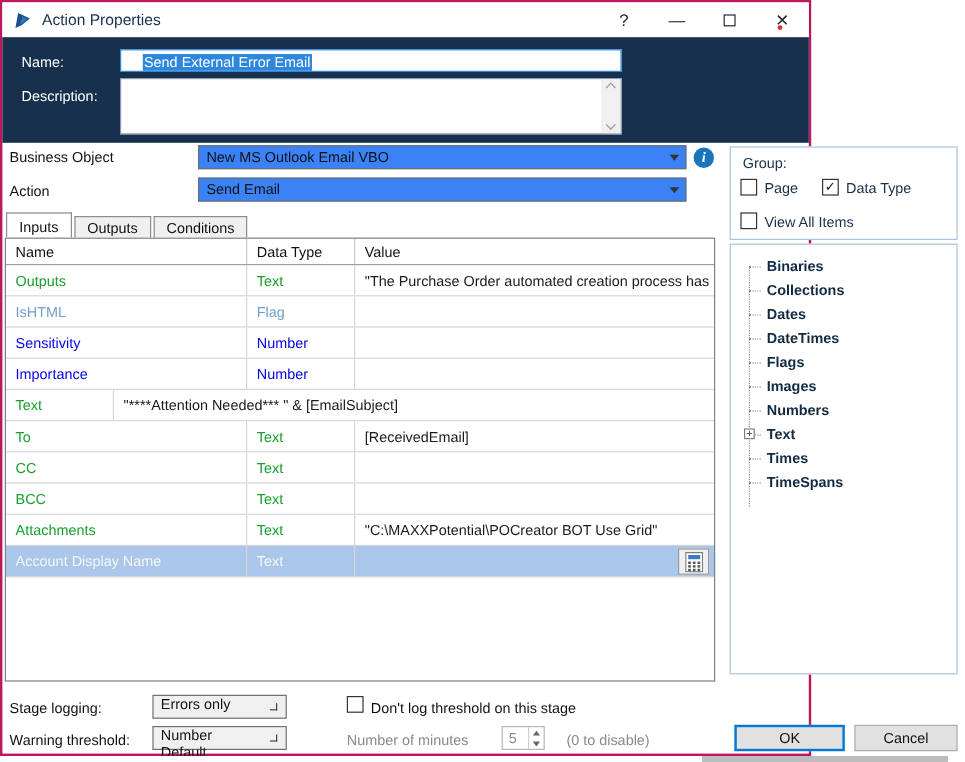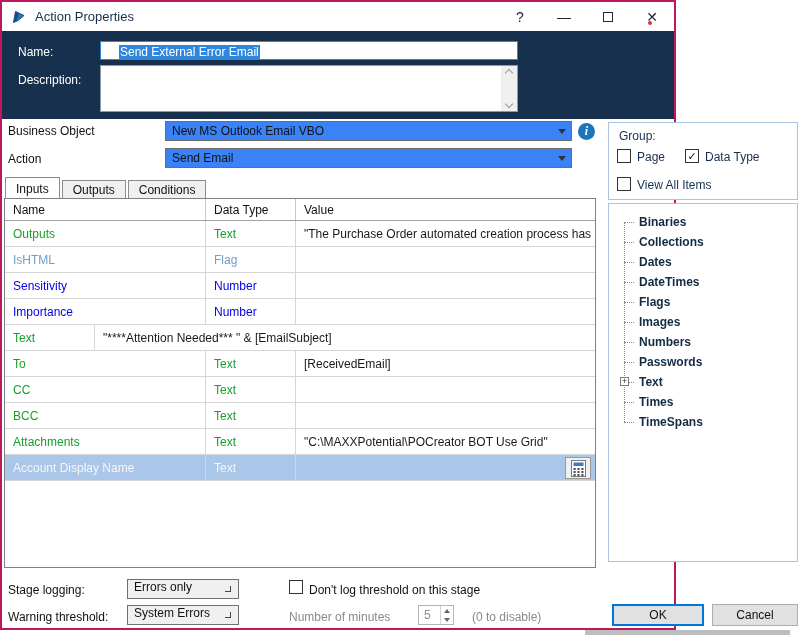--- a/index.html
+++ b/index.html
@@ -299,23 +299,20 @@
         <div class="titem">
           <span>Flags</span>
         </div>
         <div class="titem">
           <span>Images</span>
         </div>
         <div class="titem">
           <span>Numbers</span>
         </div>
         <div class="titem">
-          <span>Passwords</span>
-        </div>
-        <div class="titem">
           <span class="expander">+</span>
           <span>Text</span>
         </div>
         <div class="titem">
           <span>Times</span>
         </div>
         <div class="titem">
           <span>TimeSpans</span>
         </div>
       </div>
@@ -324,21 +321,21 @@
   <span class="f-label" style="left:6px; top:581px;">Stage logging:</span>
   <div class="combo2" style="left:125px; top:577px; width:112px;">
     <span>Errors only</span>
     <span class="chev"></span>
   </div>
   <div class="cb" style="left:287px; top:578px;"></div>
   <span class="f-label" style="left:307px; top:581px;">Don't log threshold on this stage</span>
 
   <span class="f-label" style="left:6px; top:608px;">Warning threshold:</span>
   <div class="combo2" style="left:125px; top:603px; width:112px;">
-    <span>System Errors</span>
+    <span>Number Default</span>
     <span class="chev"></span>
   </div>
   <span class="f-label dim" style="left:287px; top:608px;">Number of minutes</span>
   <div class="spinner">
     <span>5</span>
     <div class="spin-arrows">
       <span class="tri-up"></span>
       <span class="tri-down"></span>
     </div>
   </div>

